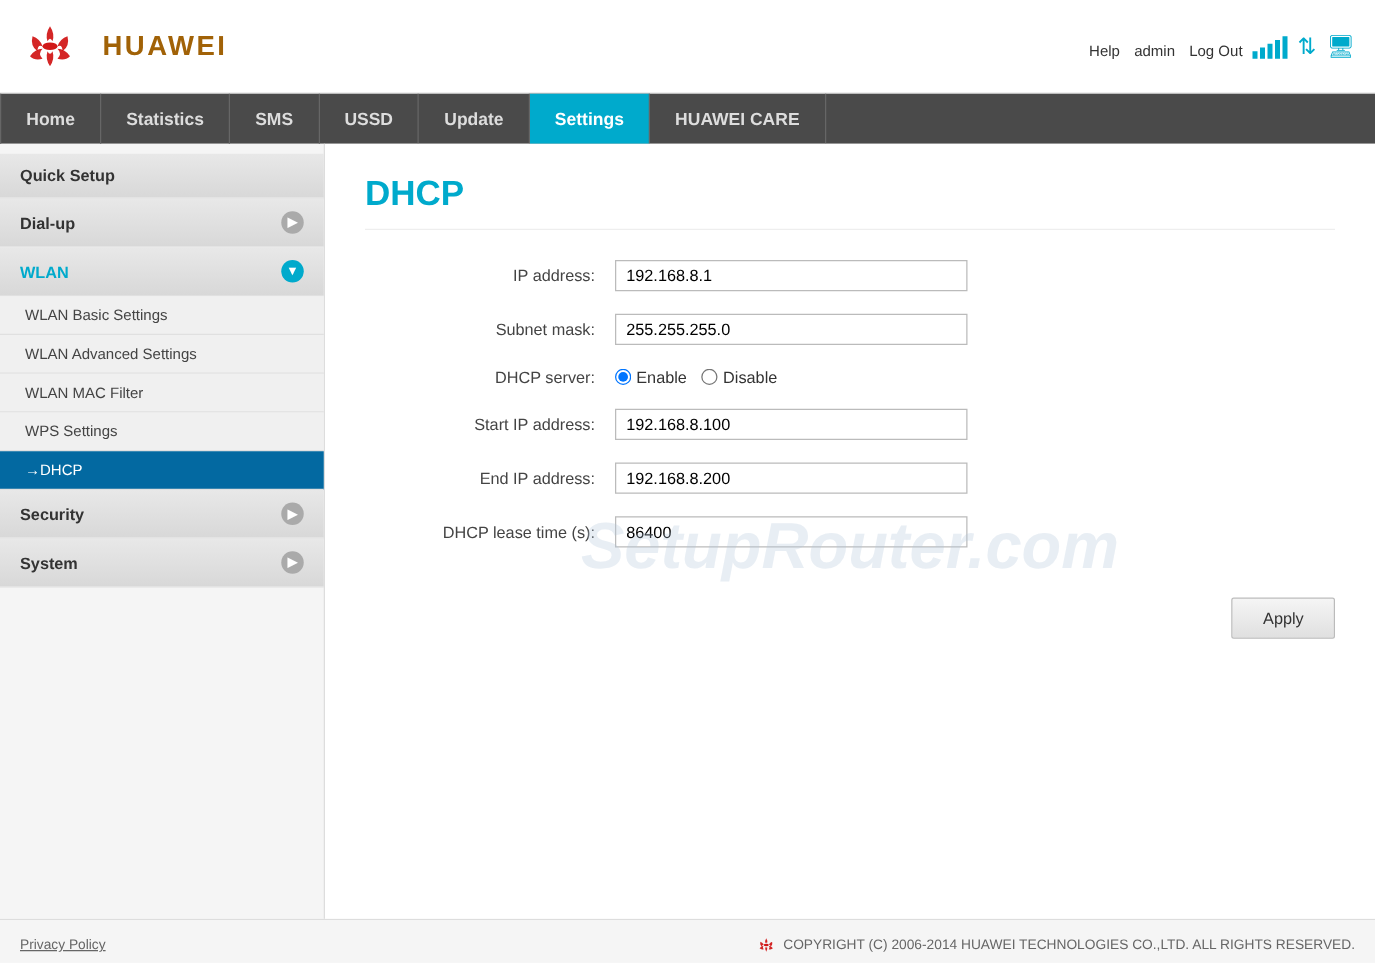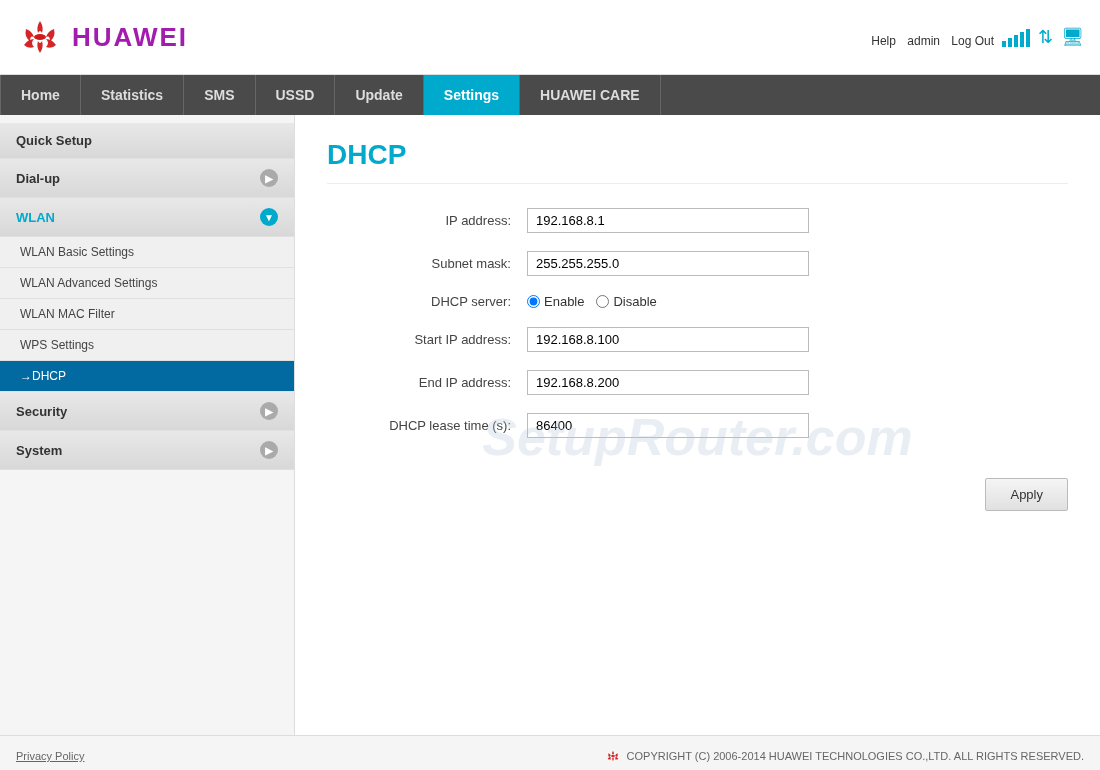--- a/index.html
+++ b/index.html
@@ -18,24 +18,25 @@
     .logo-area {
       display: flex;
       align-items: center;
       gap: 8px;
     }
     .logo-icon {
       width: 48px;
       height: 36px;
     }
     .logo-text {
-      font-size: 26px;
-      font-weight: bold;
-      color: #a21caf;
+      font-size: 22px;
+      font-weight: bold;
+      color: #a16207;
       letter-spacing: 2px;
+      margin-left: 10px;
     }
     .top-right {
       display: flex;
       flex-direction: row;
       align-items: flex-end;
       gap: 4px;
     }
     .top-links {
       font-size: 12px;
       color: #333;
@@ -84,21 +85,21 @@
     }
 
     
     .main-layout {
       display: flex;
       height: calc(770px - 75px - 40px - 35px);
     }
 
     
     .sidebar {
-      width: 295px;
+      width: 260px;
       background: #f5f5f5;
       border-right: 1px solid #ddd;
       flex-shrink: 0;
       padding-top: 8px;
     }
     .sidebar-item {
       padding: 10px 16px;
       cursor: pointer;
       display: flex;
       align-items: center;

